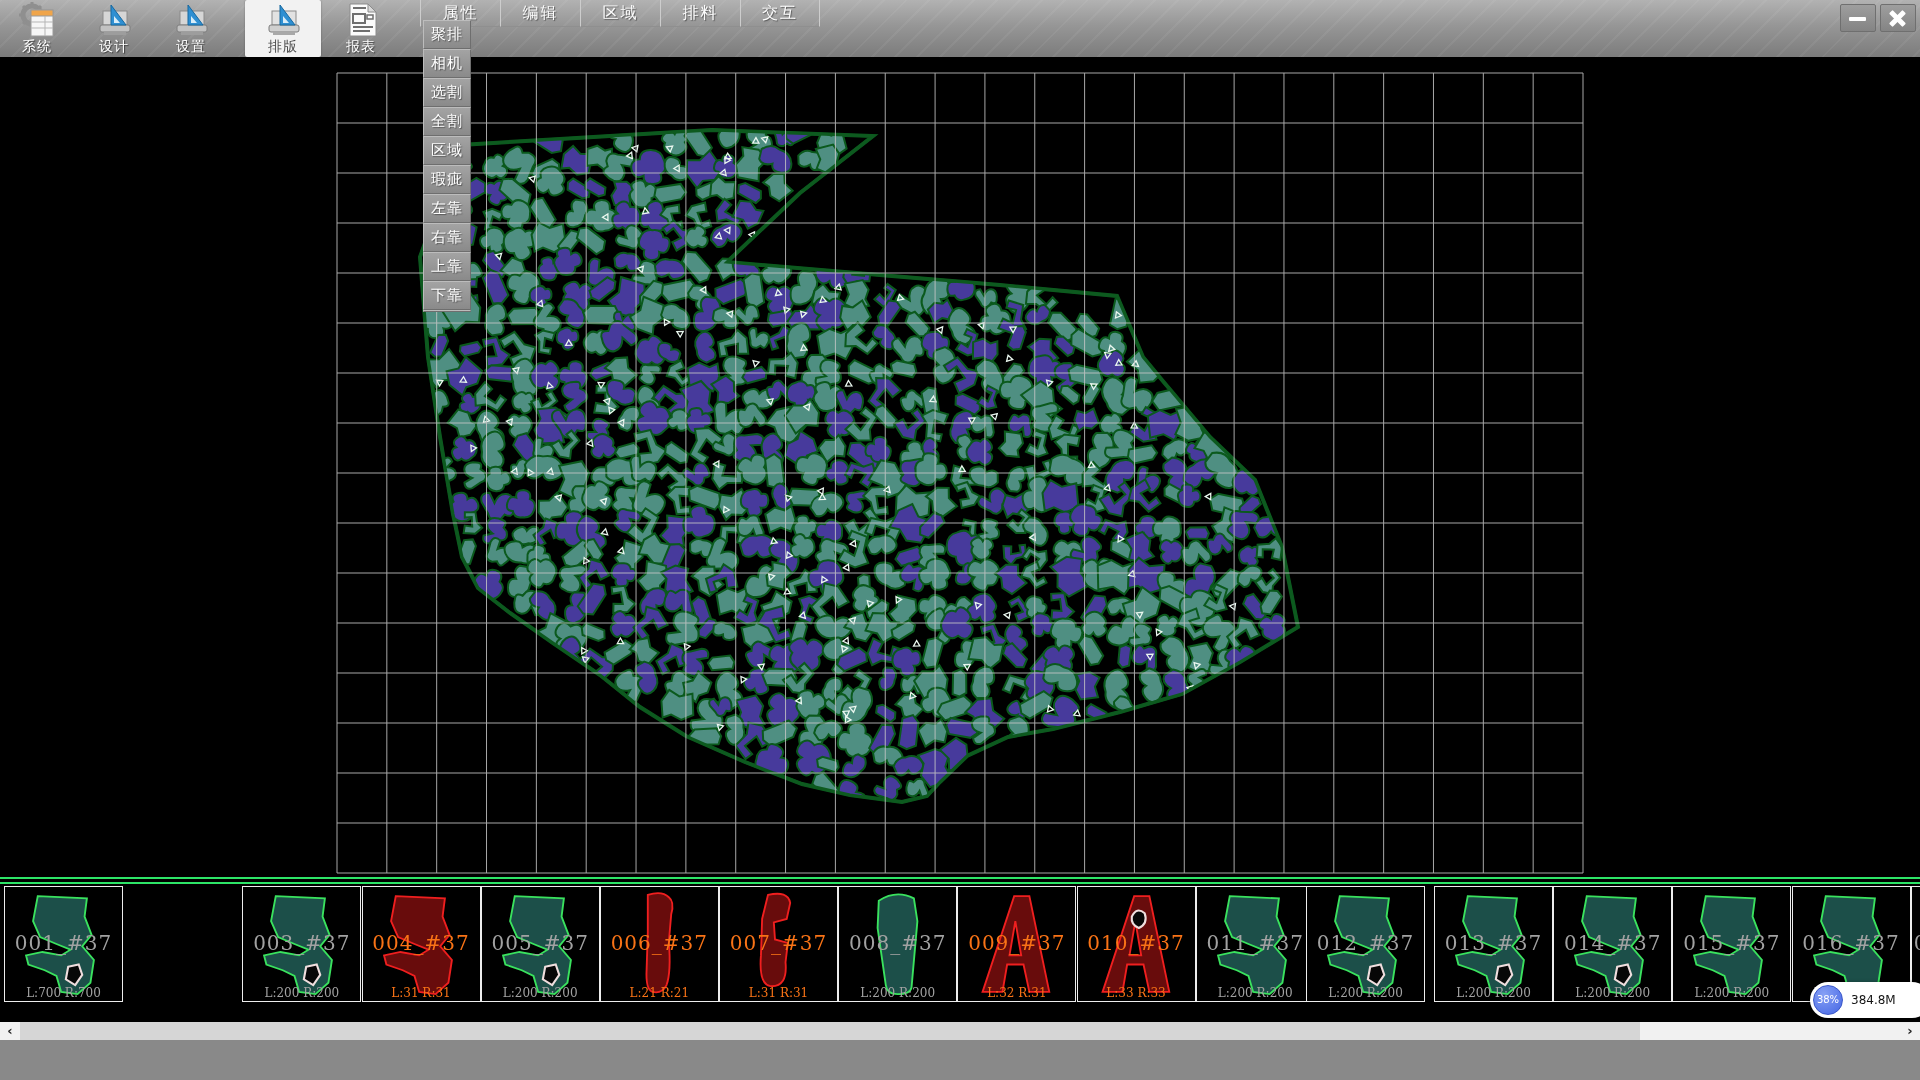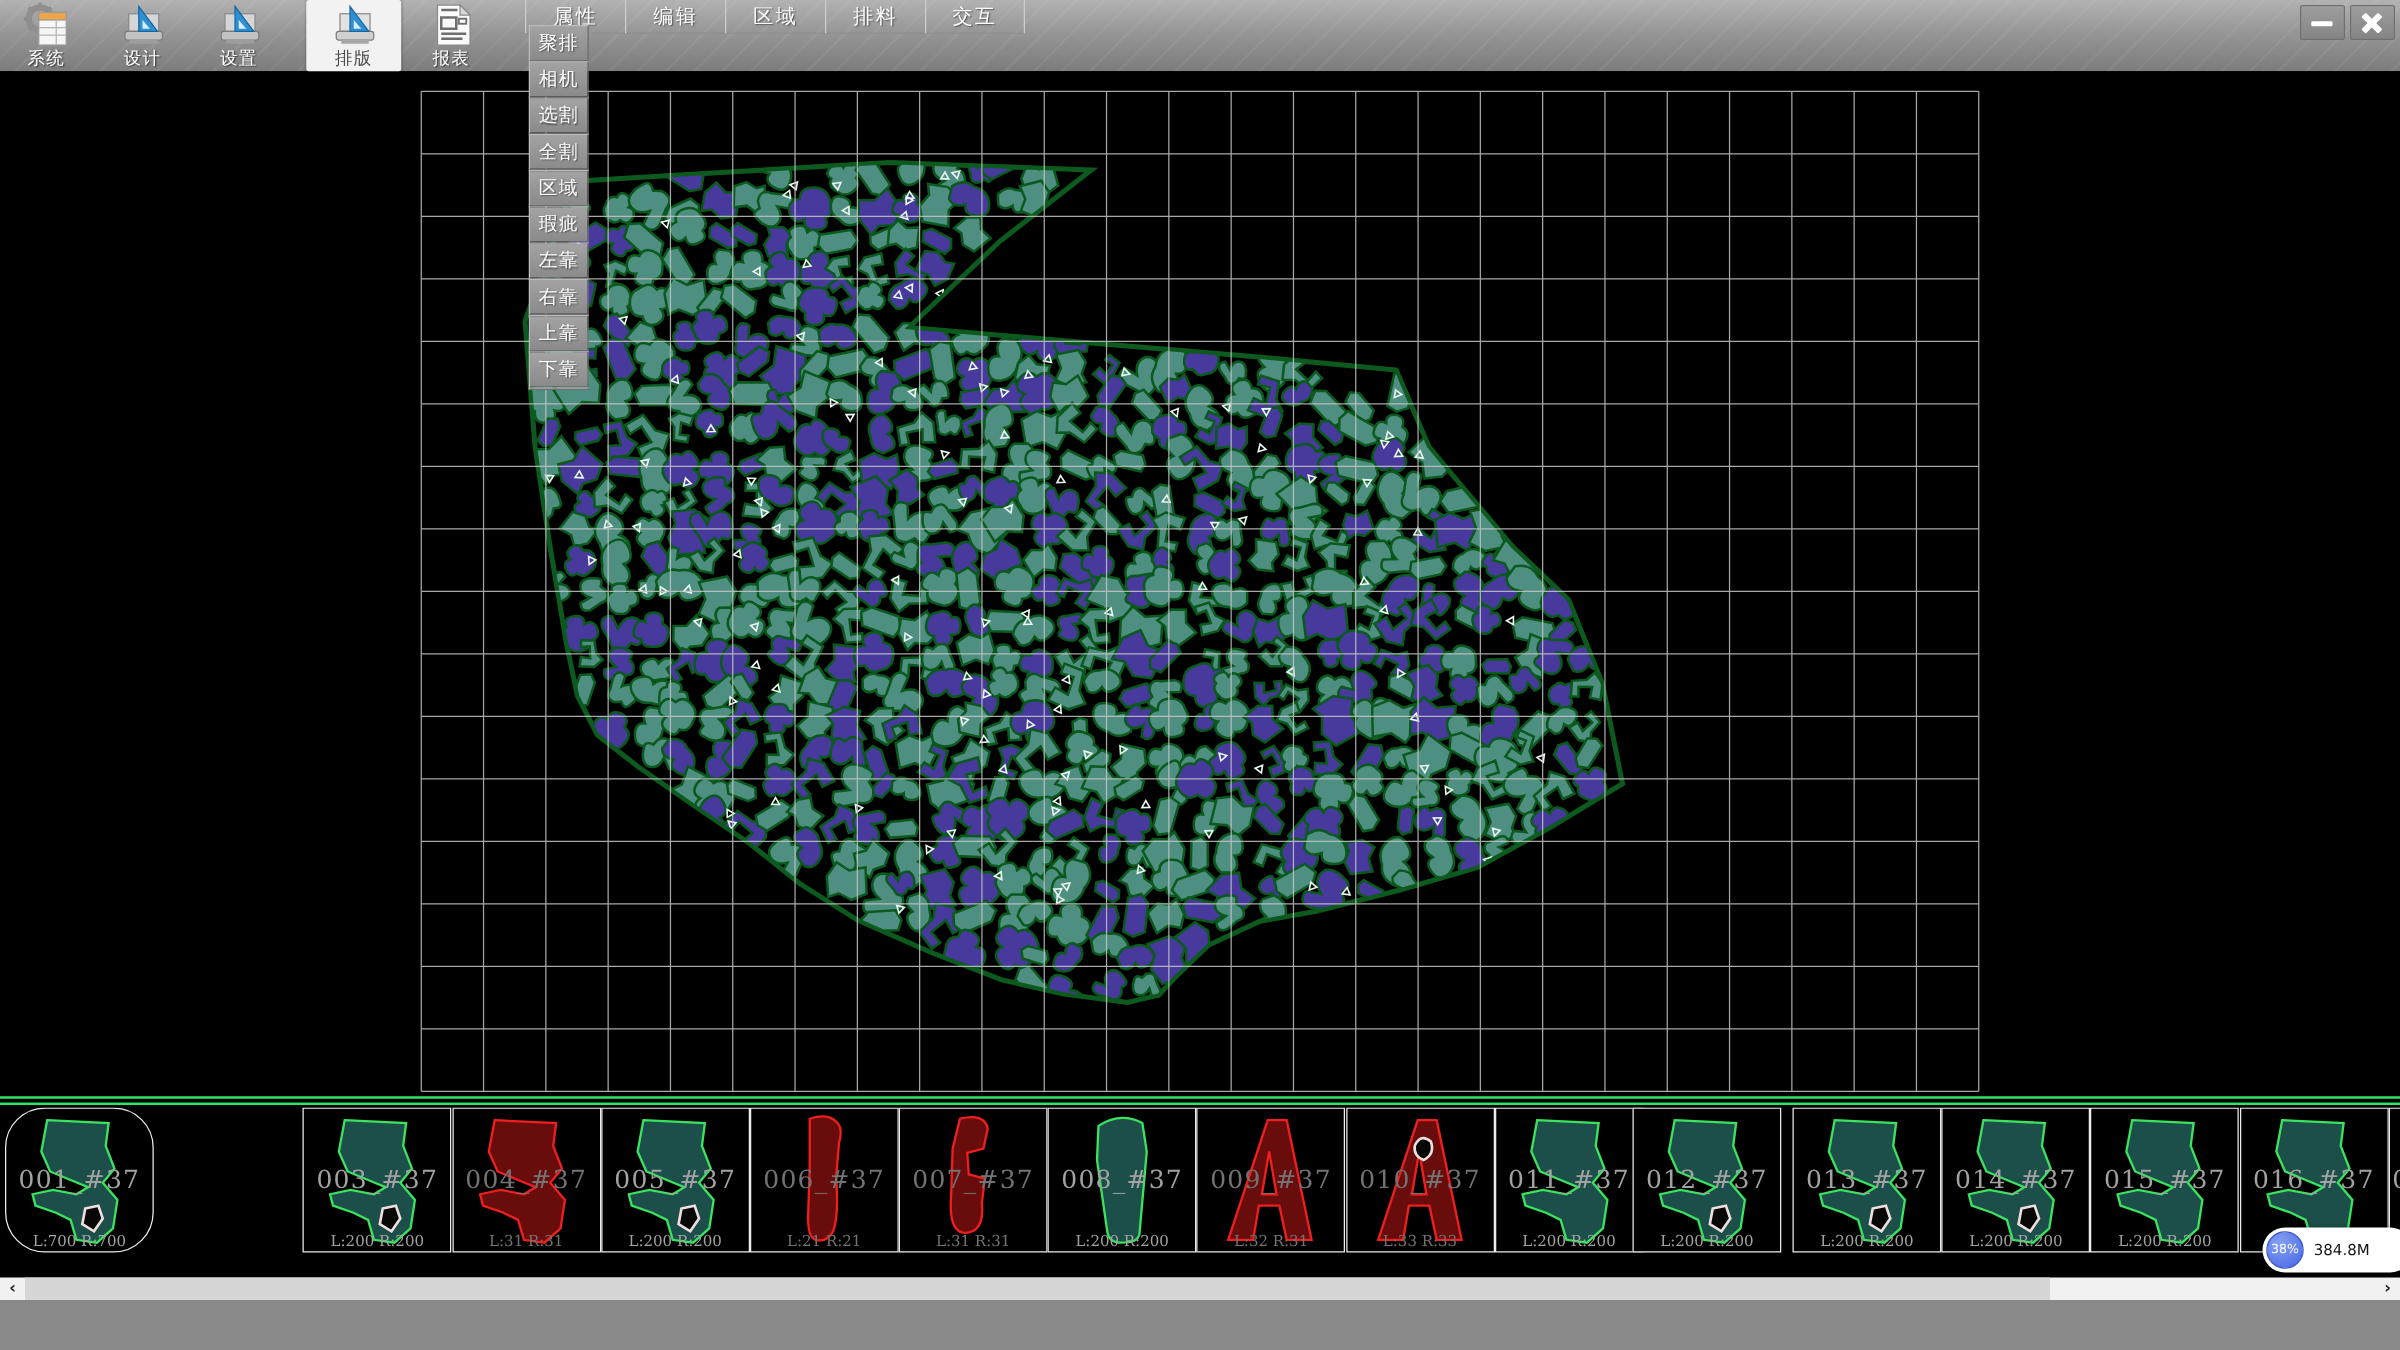--- a/index.html
+++ b/index.html
@@ -45,21 +45,21 @@
 
   
   .thumbs{position:absolute;left:0;top:886px;width:1920px;height:117px;background:#000;overflow:hidden;}
   .thumb{position:absolute;top:0;width:119px;height:116px;box-sizing:border-box;
     border:1px solid #ededed;background:#000;}
   .thumb svg{position:absolute;left:0;top:0;width:100%;height:100%;}
   .thumb .tid{position:absolute;left:0;top:44px;width:100%;text-align:center;
     font-family:"DejaVu Serif",serif;font-size:20px;color:#a2a2a2;letter-spacing:1px;z-index:2;}
   .thumb .tmeta{position:absolute;left:0;bottom:1px;width:100%;text-align:center;
     font-family:"DejaVu Serif",serif;font-size:12px;color:#a2a2a2;z-index:2;}
-  .thumb.red .tid,.thumb.red .tmeta{color:#737373;}
+  .thumb.red .tid,.thumb.red .tmeta{color:#f97316;}
   .thumb.partial .tid,.thumb.partial .tmeta{text-align:left;padding-left:2px;}
 
   
   .pill{position:absolute;left:1810px;top:982px;width:120px;height:36px;background:#fff;
     border-radius:18px;box-shadow:0 1px 4px rgba(0,0,0,.45);z-index:6;}
   .pill .pct{position:absolute;left:3px;top:3px;width:30px;height:30px;border-radius:50%;
     background:radial-gradient(circle at 35% 30%,#86a0f5,#4566e4);border:1px solid #3a57c9;
     box-sizing:border-box;color:#fff;font-size:10px;line-height:28px;text-align:center;}
   .pill .val{position:absolute;left:41px;top:0;height:36px;line-height:36px;font-size:12px;color:#141414;}
 
@@ -947,21 +947,21 @@
         <line x1="337" y1="766" x2="1583" y2="766"></line>
         <line x1="337" y1="816" x2="1583" y2="816"></line>
       </g>
     </svg>
 </div>
 
 <div class="gline" style="top:877px"></div>
 <div class="gline" style="top:882px"></div>
 
 <div class="thumbs" id="thumb-strip">
-    <div class="thumb " style="left: 4px; border-radius: 32px;">
+    <div class="thumb " style="left: 4px;">
       <svg viewBox="0 0 100 100" preserveAspectRatio="none">
         <path d="M28,8 L70,10 L68,26 L74,42 L66,52 L76,64 L73,84 L62,94 L48,92 L44,78 L34,73 L20,68 L18,60 L32,57 L48,60 L56,55 L44,50 L30,44 L24,30 Z" fill="#1c4f49" stroke="#3ae25e" stroke-width="1.6" fill-rule="evenodd"></path>
         <path d="M54,70 L63,68 L66,77 L60,86 L52,81 Z" fill="#070707" stroke="#efdede" stroke-width="1.8"></path>
       </svg>
       <div class="tid">001_#37</div>
       <div class="tmeta">L:700 R:700</div>
     </div>
     <div class="thumb " style="left: 242.34px;">
       <svg viewBox="0 0 100 100" preserveAspectRatio="none">
         <path d="M28,8 L70,10 L68,26 L74,42 L66,52 L76,64 L73,84 L62,94 L48,92 L44,78 L34,73 L20,68 L18,60 L32,57 L48,60 L56,55 L44,50 L30,44 L24,30 Z" fill="#1c4f49" stroke="#3ae25e" stroke-width="1.6" fill-rule="evenodd"></path>

